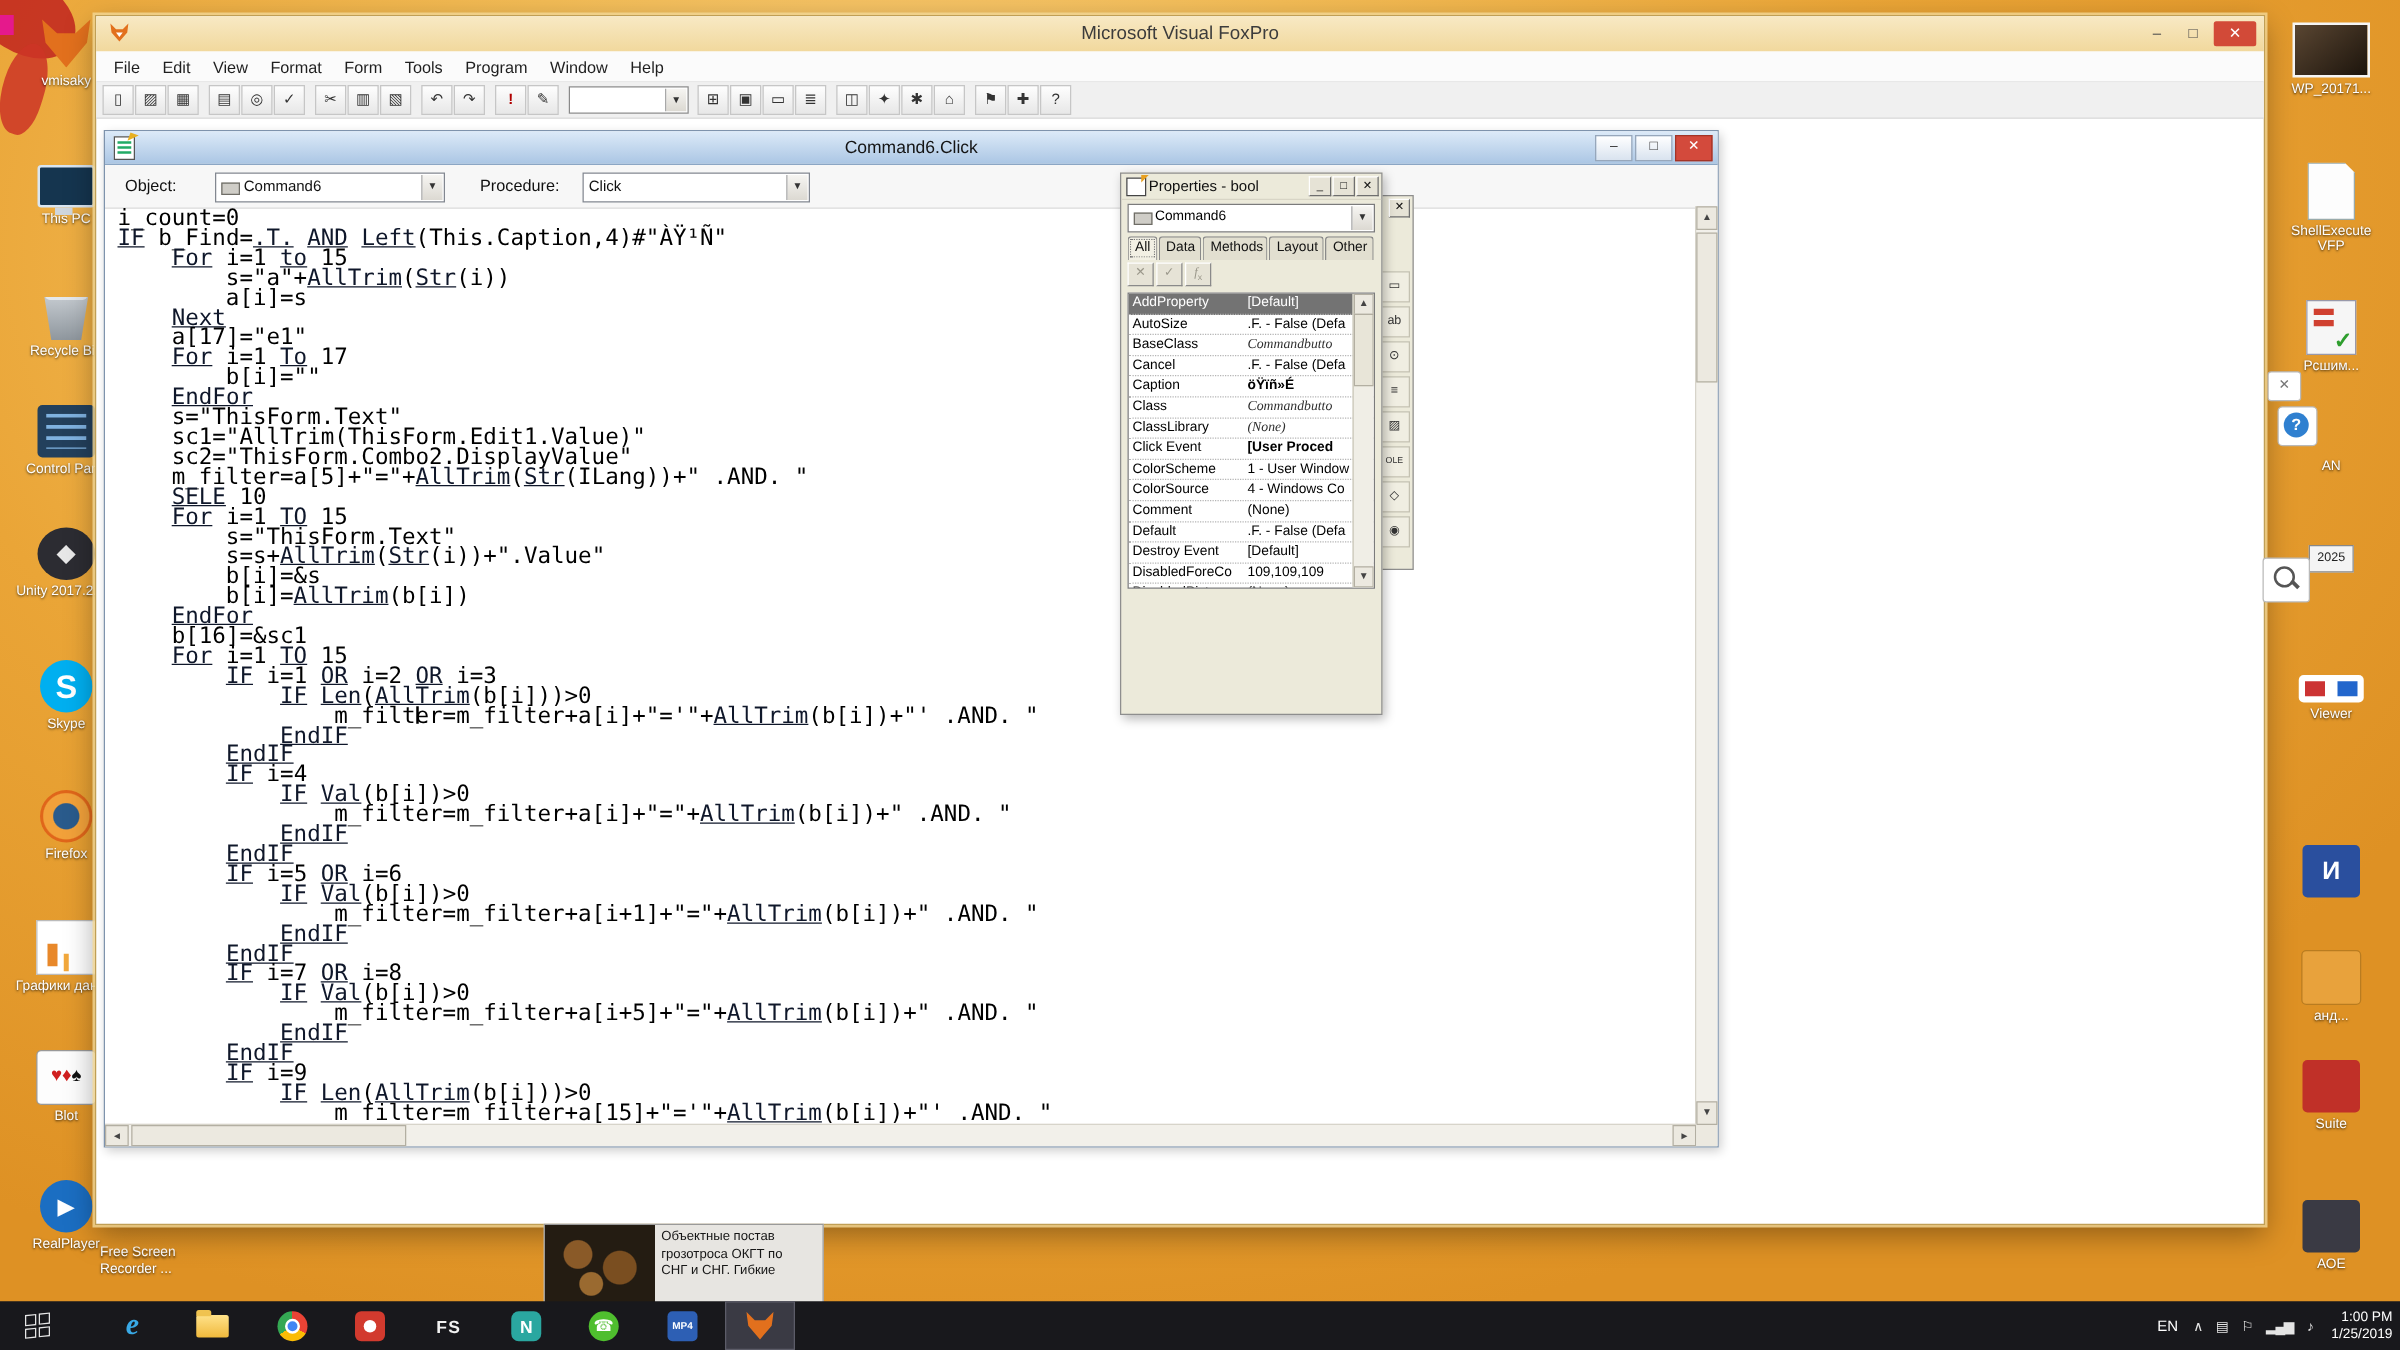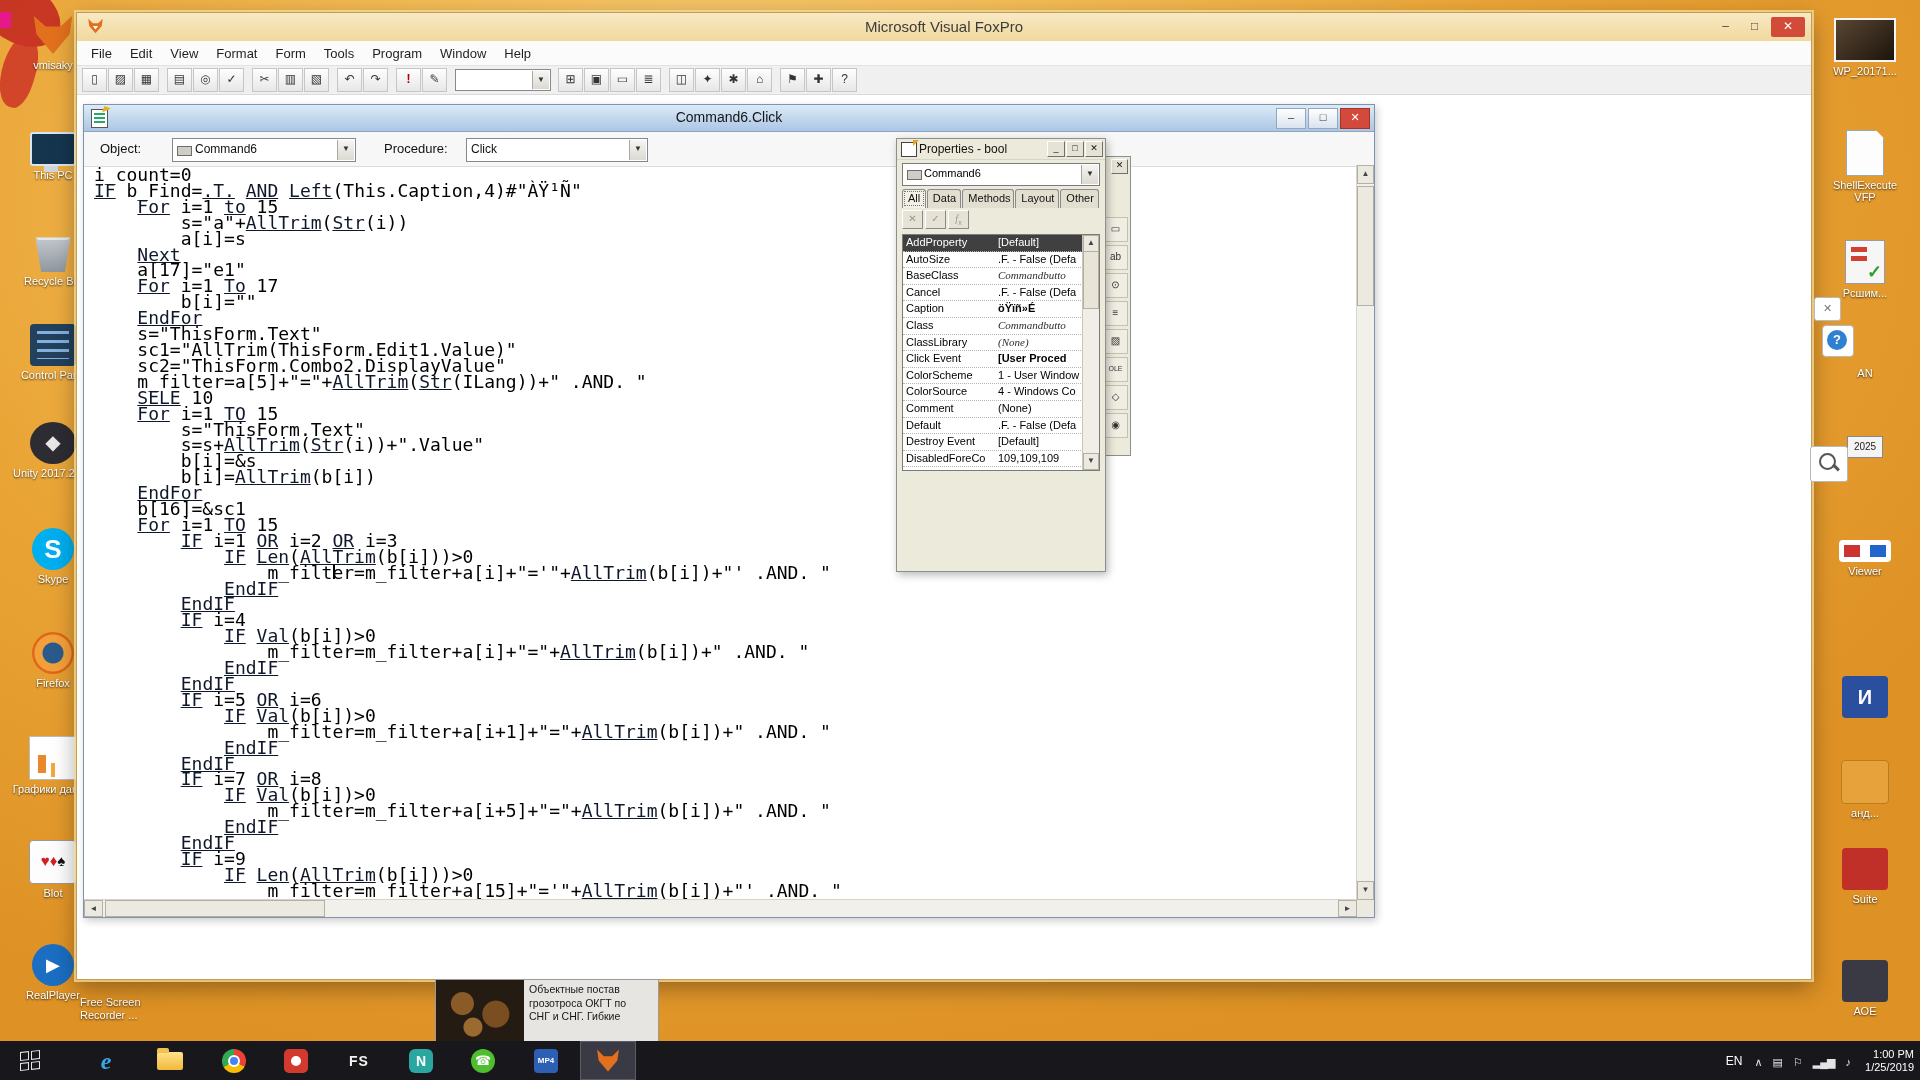--- a/index.html
+++ b/index.html
@@ -118,21 +118,21 @@
   .ptab.active{background:#f2f0e4;outline:1px dotted #777;outline-offset:-3px;}
   .ptab.clip{max-width:40px;}
   .ptools{position:absolute;left:5px;top:71px;height:20px;display:flex;}
   .ptl{width:19px;height:17px;margin-right:2px;border:1px solid;border-color:#fff #8a8a8a #8a8a8a #fff;background:#e6e3d6;
        text-align:center;line-height:15px;color:#9a978a;font-size:10px;}
   .ptl .fx{font-style:italic;font-family:"Liberation Serif",serif;}
   .pgrid{position:absolute;left:5px;top:95px;right:5px;height:235px;background:#fff;border:1px solid #7b7b7b;overflow:hidden;}
   .prow{height:15.6px;display:flex;border-bottom:1px dotted #b5b5b5;line-height:14.5px;padding-right:16px;}
   .prow .pn{width:90px;padding-left:3px;overflow:hidden;white-space:nowrap;}
   .prow .pv{flex:1;padding-left:2px;overflow:hidden;white-space:nowrap;}
-  .prow.sel{background:#404040;color:#fff;}
+  .prow.sel{background:#737373;color:#fff;}
   .pv.italic{font-style:italic;color:#2e2e2e;font-family:"Liberation Serif",serif;}
   .pv.bold{font-weight:bold;}
   .pgsb{position:absolute;right:0;top:0;bottom:0;width:16px;background:#f0eee6;border-left:1px solid #c9c6b8;}
   .pgsb .sbb{height:15px;line-height:13px;}
   .pgthumb{position:absolute;left:0;right:0;top:16px;height:56px;background:#e8e5d8;border:1px solid #b3afa2;}
   .pdesc{position:absolute;left:5px;top:344px;right:5px;height:64px;background:#f6f4ea;border:1px solid #b3b0a2;padding:4px 5px;color:#111;}
 
   
   .ctrl{position:absolute;left:1100px;top:156px;width:29px;height:298px;background:#eceada;border:1px solid #8e8e8e;z-index:20;}
   .ctrl .x{position:absolute;right:2px;top:2px;width:15px;height:13px;border:1px solid;border-color:#fff #6f6f6f #6f6f6f #fff;

